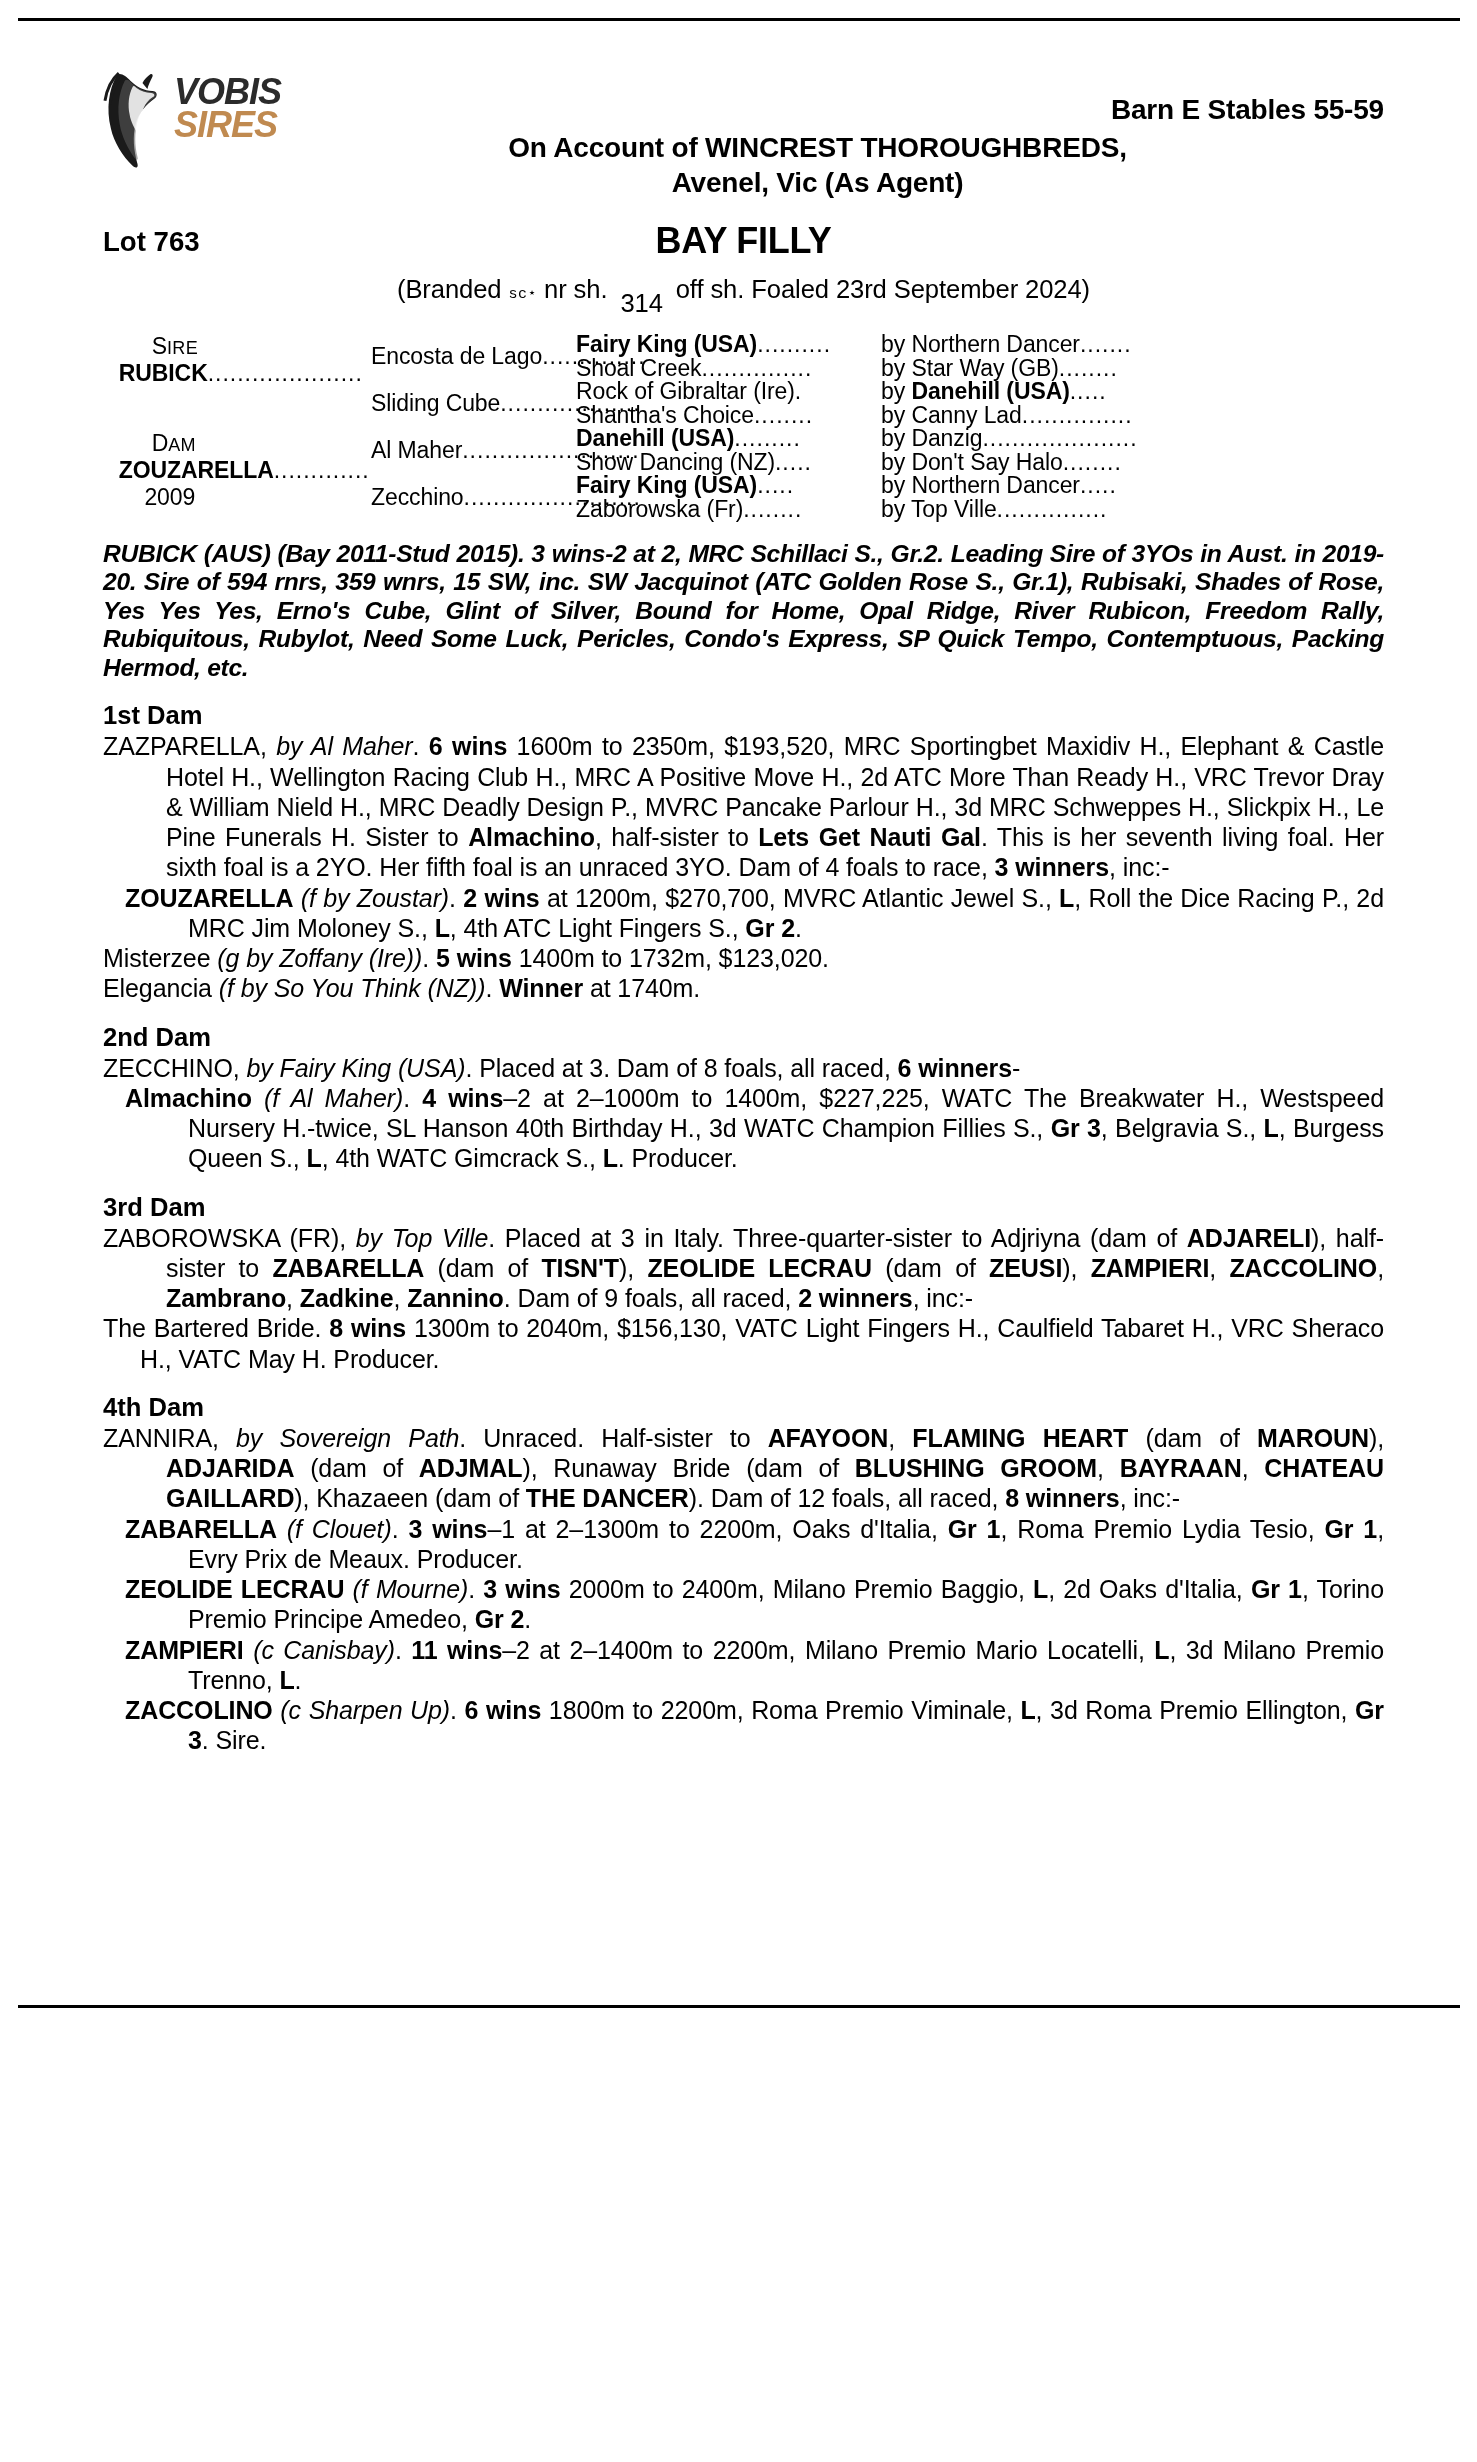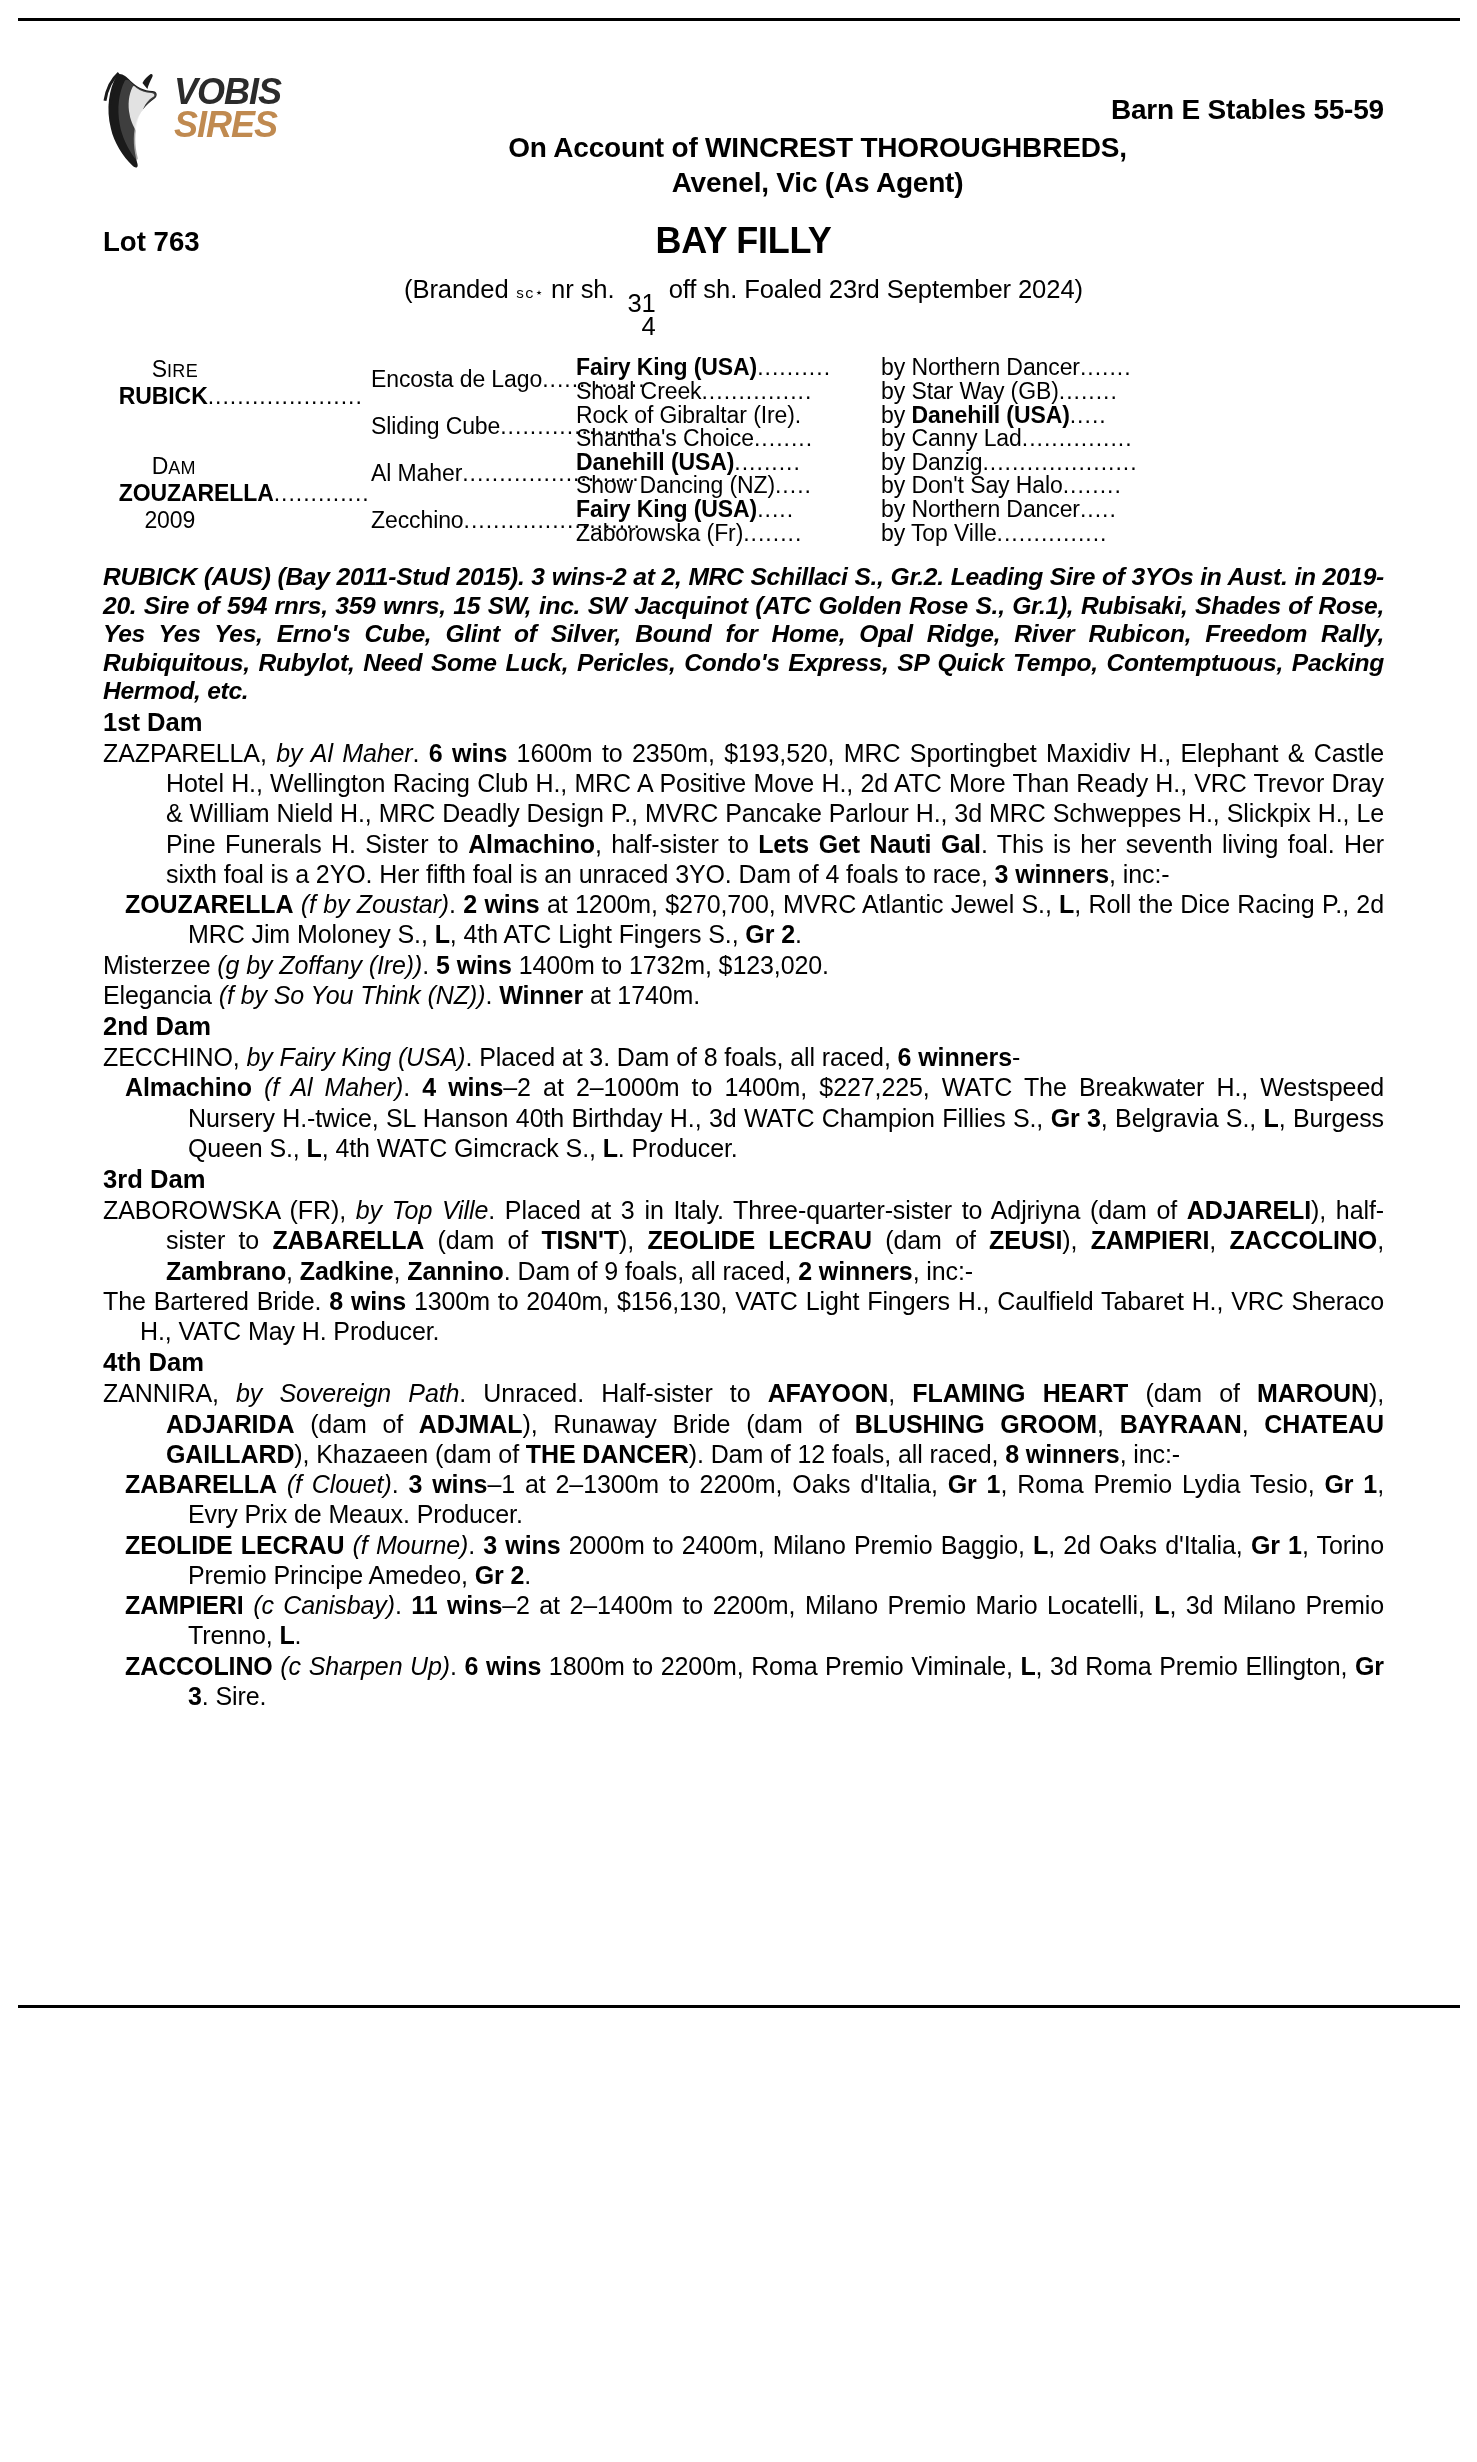--- a/index.html
+++ b/index.html
@@ -125,21 +125,21 @@
     white-space: nowrap;
     letter-spacing: -0.1px;
   }
   .brand-sc {
     font-size: 15px;
     letter-spacing: 0.5px;
     font-family: "Liberation Mono", monospace;
   }
   .frac {
     display: inline-flex;
-    flex-direction: column;
+    flex-direction: row;
     align-items: flex-end;
     vertical-align: -13.8px;
     line-height: 0.92;
     margin: 0 5.9px;
     font-size: 25.6px;
   }
   .frac .num { display:block; }
   .frac .den { display:block; }
 
   
@@ -203,21 +203,21 @@
     font-style: italic;
     line-height: 1.16;
     text-align: justify;
     letter-spacing: -0.3px;
   }
 
   
   .dam-head {
     font-size: 25.6px;
     font-weight: bold;
-    margin-top: 2px;
+    margin-top: 19px;
     margin-bottom: 1px;
   }
   .entry {
     font-size: 25px;
     line-height: 1.21;
     text-align: justify;
     text-justify: inter-word;
     letter-spacing: -0.1px;
     padding-left: 0px;
     text-indent: 0px;

